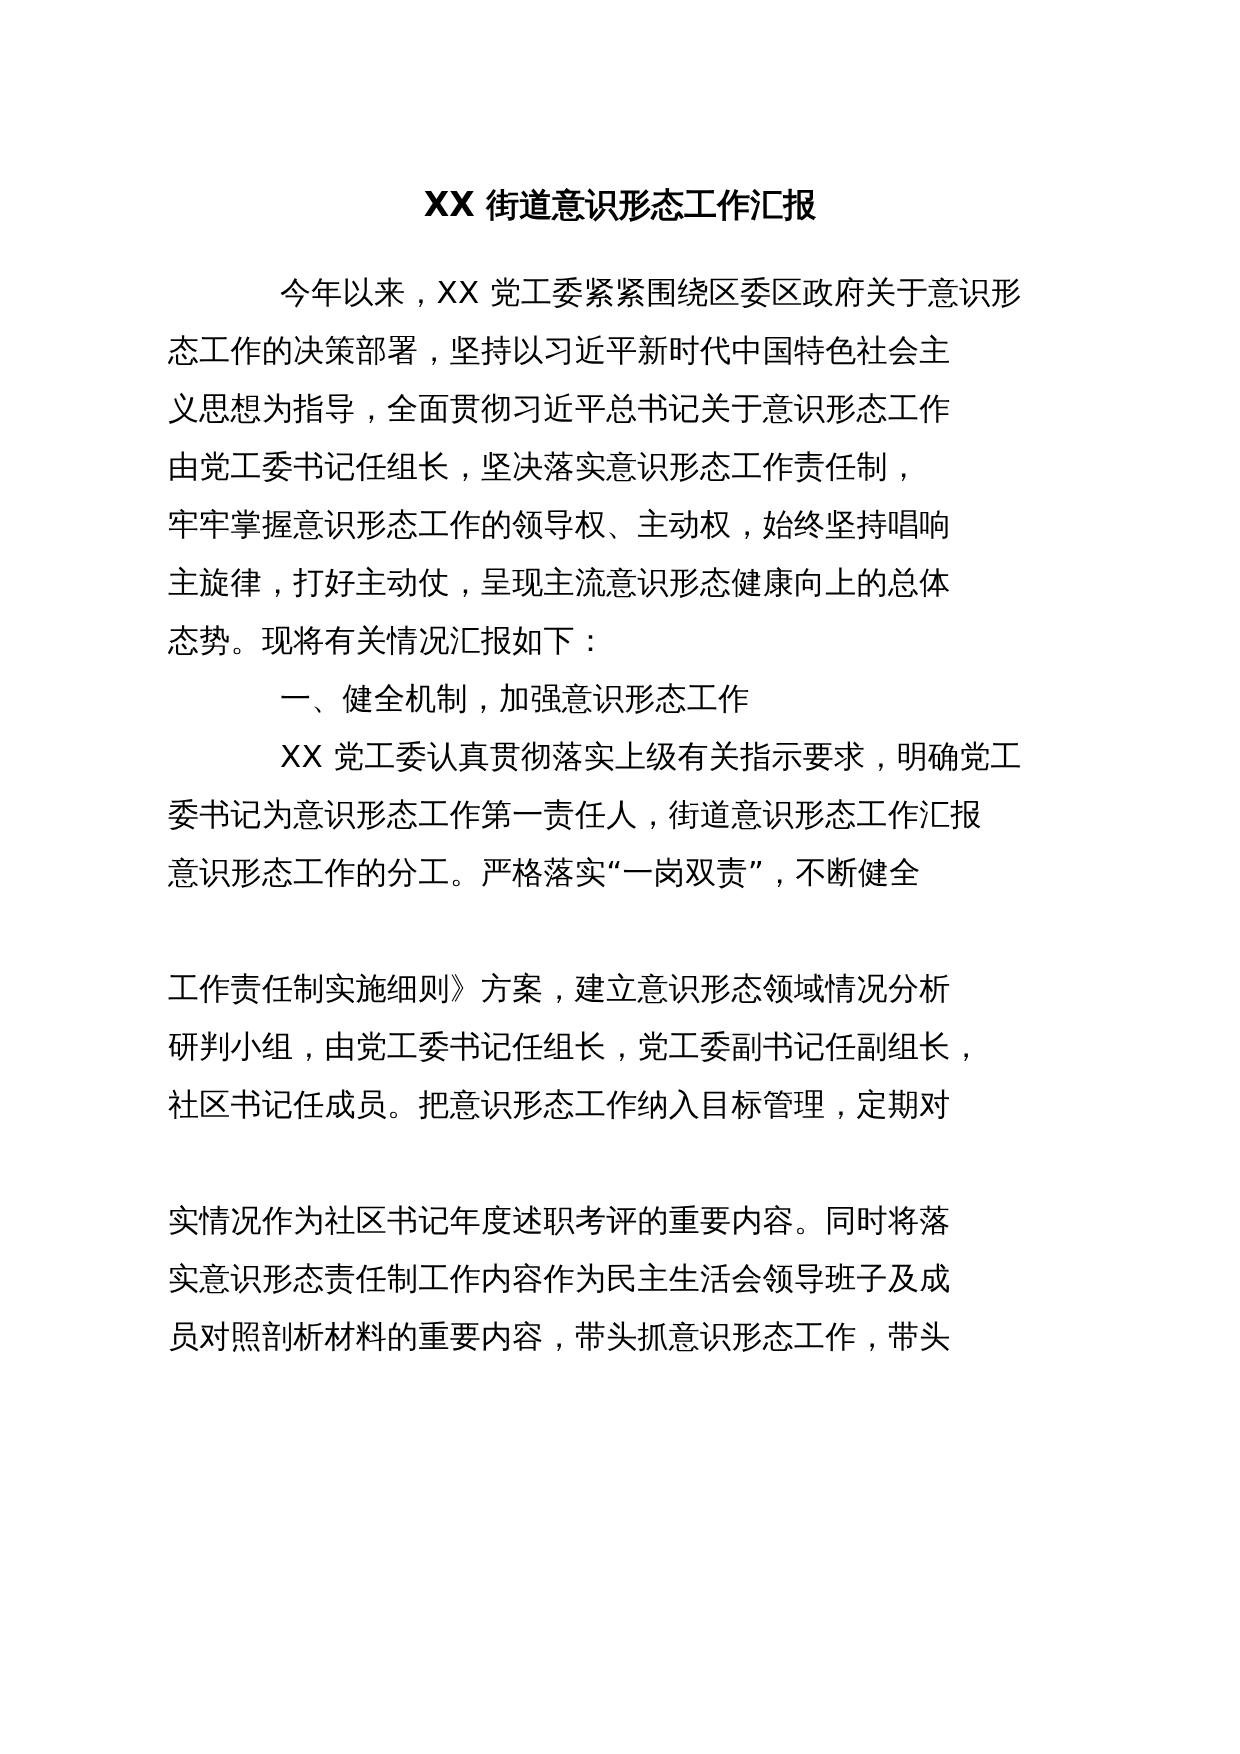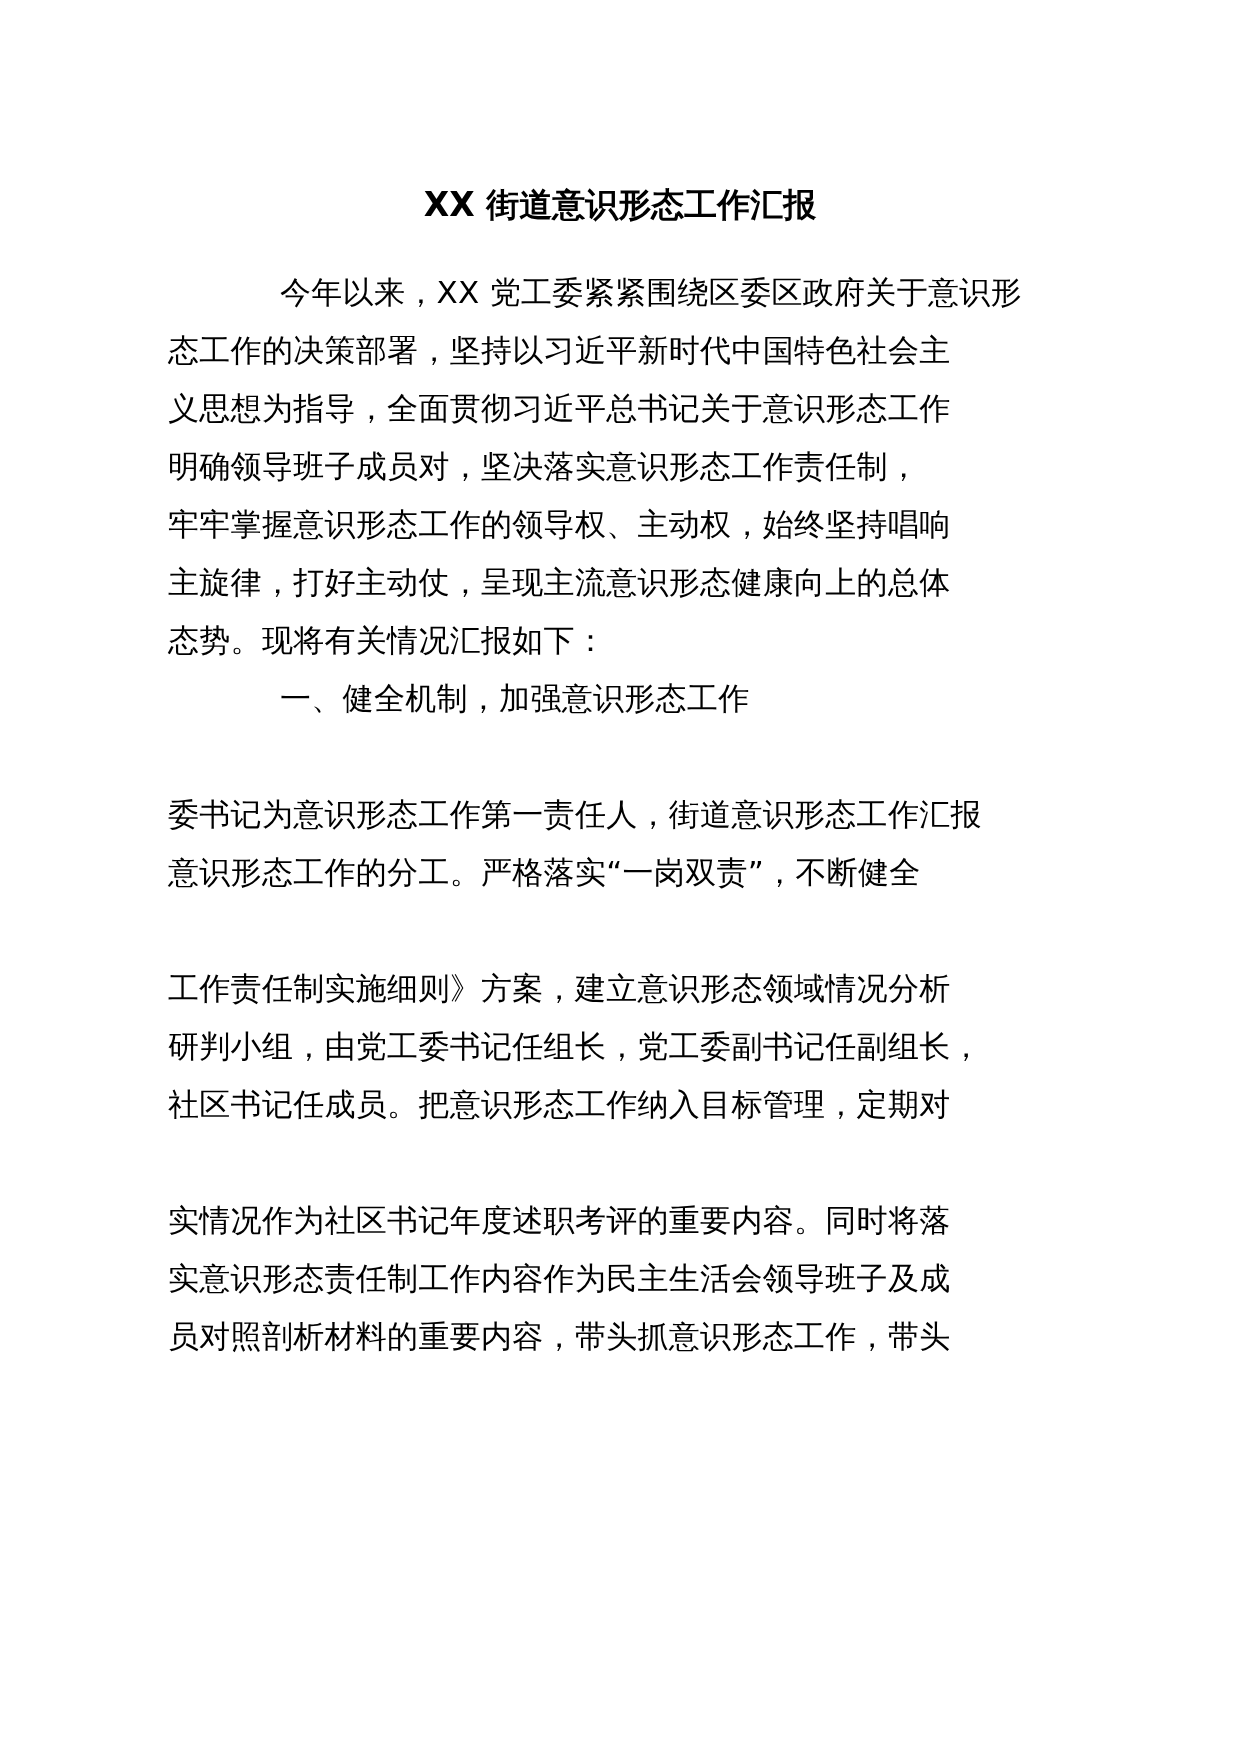--- a/index.html
+++ b/index.html
@@ -14,27 +14,28 @@
 </style>
 </head>
 <body>
 
 <div class="page">
   <div class="title">XX 街道意识形态工作汇报</div>
 
   <div class="line indent" style="top:270px">今年以来，XX 党工委紧紧围绕区委区政府关于意识形</div>
   <div class="line" style="top:328px">态工作的决策部署，坚持以习近平新时代中国特色社会主</div>
   <div class="line" style="top:386px">义思想为指导，全面贯彻习近平总书记关于意识形态工作</div>
-  <div class="line" style="top:444px">明确领导班子成员对，坚决落实意识形态工作责任制，</div>
+  <div class="line" style="top:444px">由党工委书记任组长，坚决落实意识形态工作责任制，</div>
   <div class="line" style="top:502px">牢牢掌握意识形态工作的领导权、主动权，始终坚持唱响</div>
   <div class="line" style="top:560px">主旋律，打好主动仗，呈现主流意识形态健康向上的总体</div>
   <div class="line" style="top:618px">态势。现将有关情况汇报如下：</div>
 
   <div class="line indent" style="top:676px">一、健全机制，加强意识形态工作</div>
 
+  <div class="line indent" style="top:734px">XX 党工委认真贯彻落实上级有关指示要求，明确党工</div>
   <div class="line" style="top:792px">委书记为意识形态工作第一责任人，街道意识形态工作汇报</div>
   <div class="line" style="top:850px">意识形态工作的分工。严格落实“一岗双责”，不断健全</div>
   <div class="line" style="top:966px">工作责任制实施细则》方案，建立意识形态领域情况分析</div>
   <div class="line" style="top:1024px">研判小组，由党工委书记任组长，党工委副书记任副组长，</div>
   <div class="line" style="top:1082px">社区书记任成员。把意识形态工作纳入目标管理，定期对</div>
   <div class="line" style="top:1198px">实情况作为社区书记年度述职考评的重要内容。同时将落</div>
   <div class="line" style="top:1256px">实意识形态责任制工作内容作为民主生活会领导班子及成</div>
   <div class="line" style="top:1314px">员对照剖析材料的重要内容，带头抓意识形态工作，带头</div>
 </div>
 

